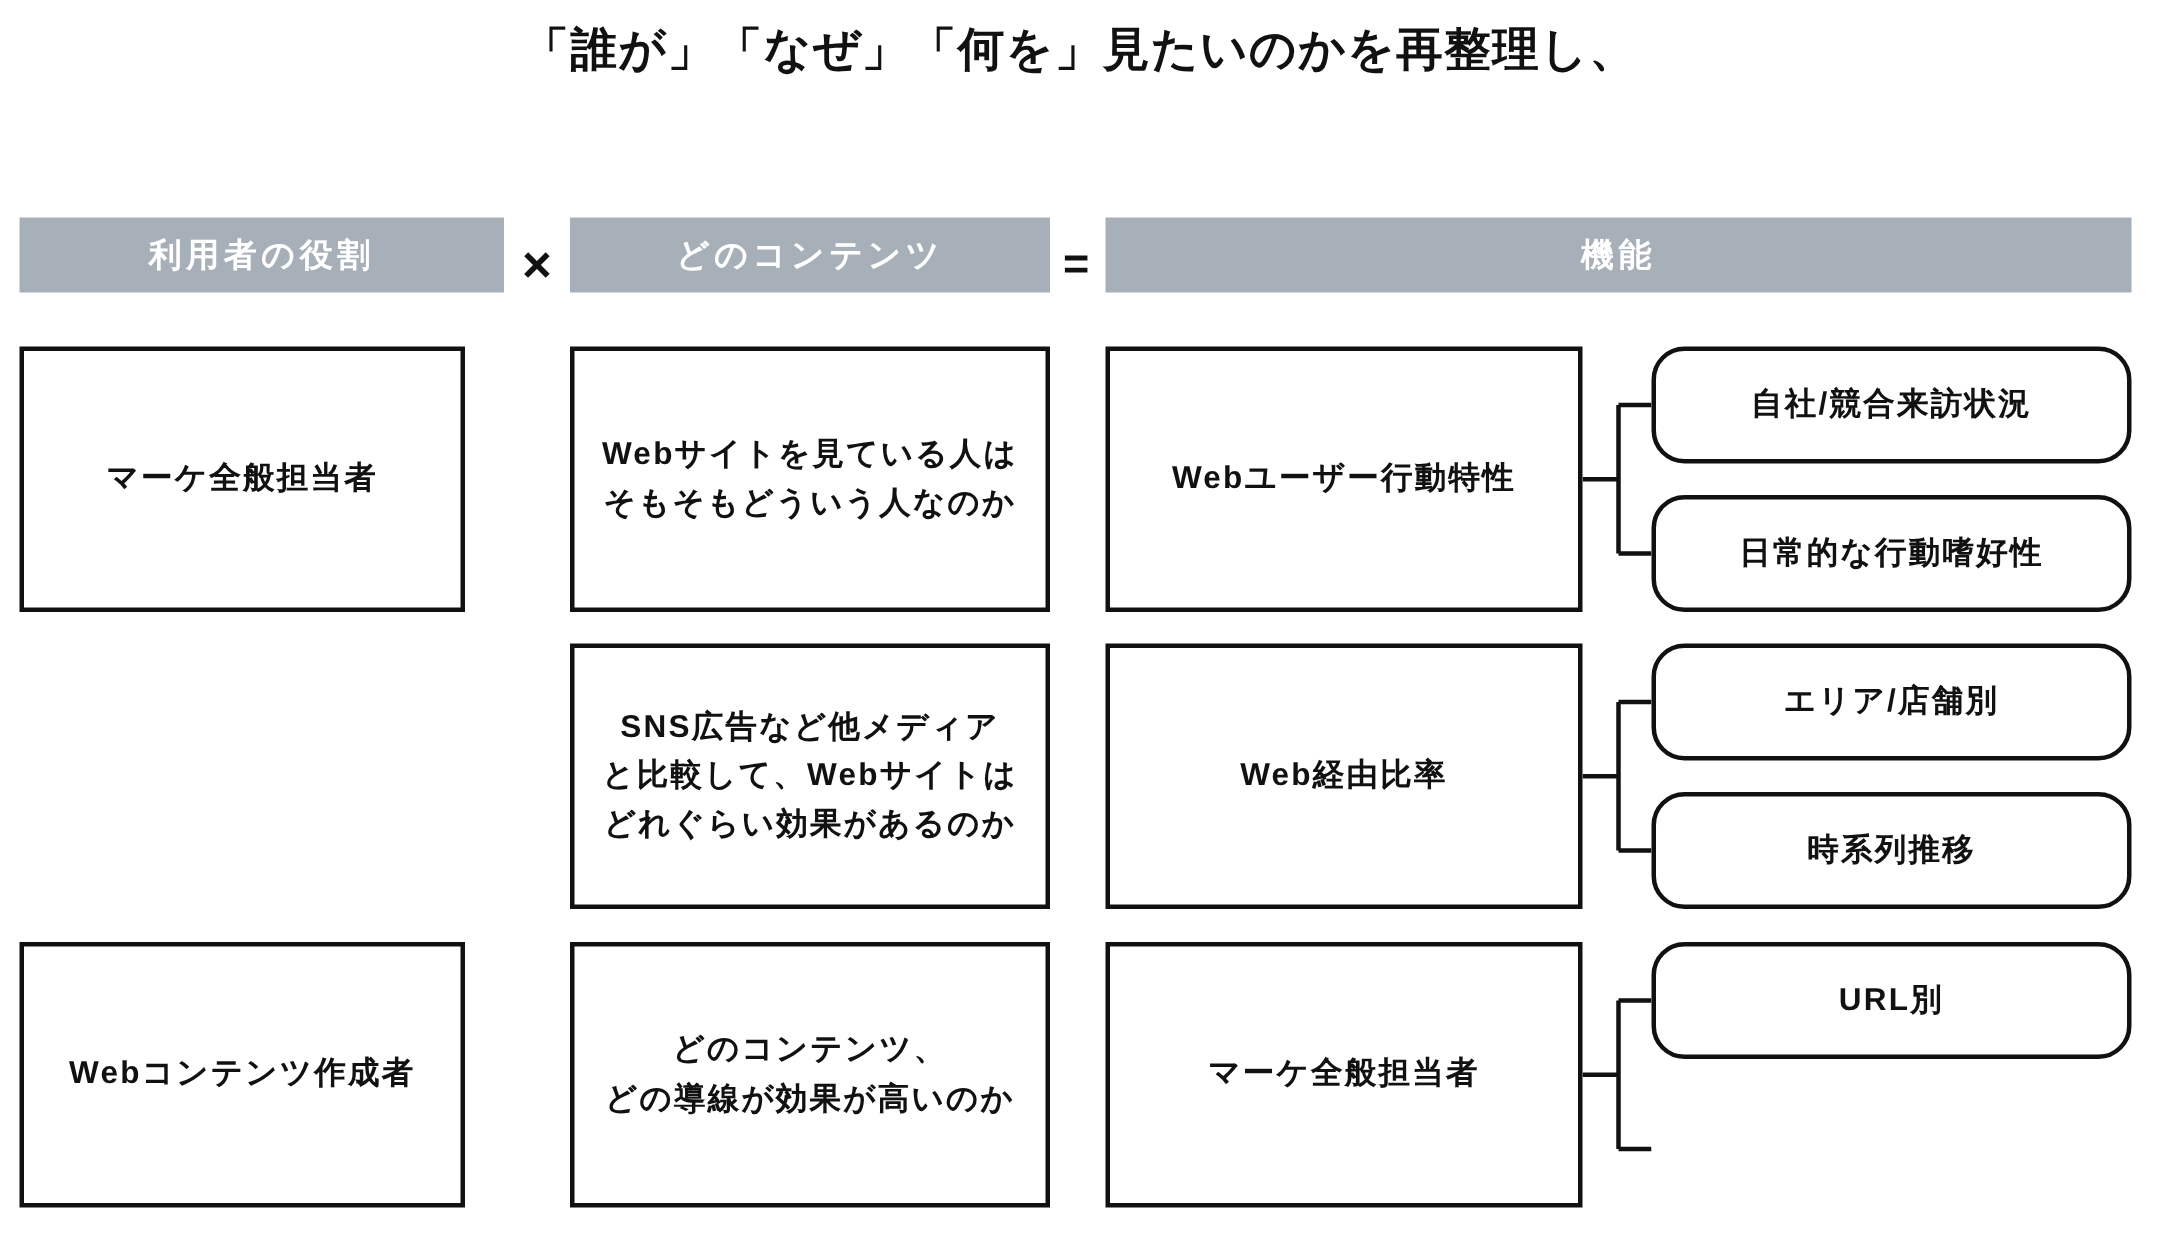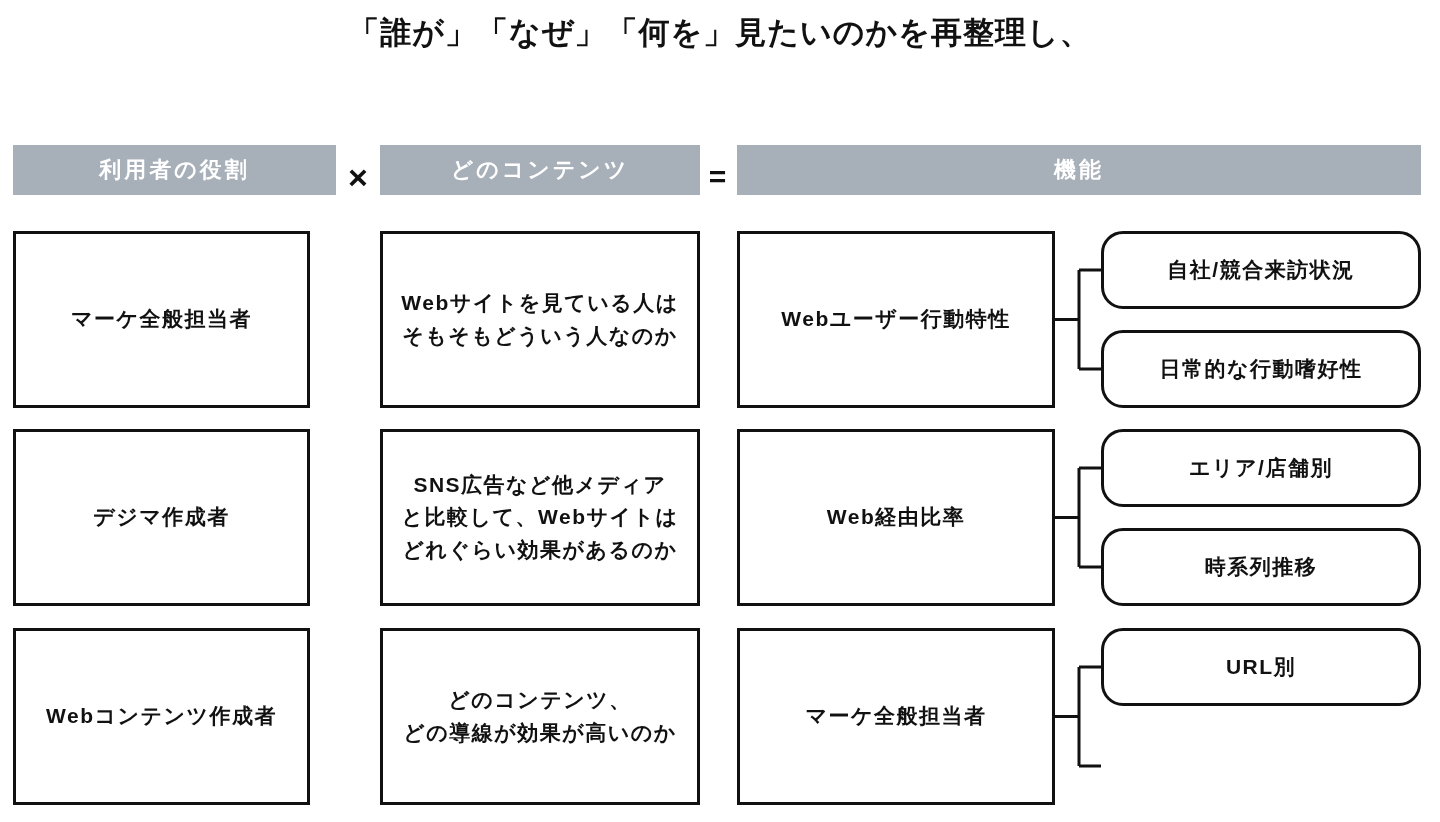--- a/index.html
+++ b/index.html
@@ -78,23 +78,20 @@
       <div class="box sub-box sub-top">
         <span class="box-text">自社/競合来訪状況</span>
       </div>
       <div class="box sub-box sub-bottom">
         <span class="box-text">日常的な行動嗜好性</span>
       </div>
     </div>
   </section>
 
   <section class="row row-1">
-    <div class="box role-box">
-      <span class="box-text">デジマ作成者</span>
-    </div>
     <div class="box usecase-box">
       <span class="box-text multiline">SNS広告など他メディア
 と比較して、Webサイトは
 どれぐらい効果があるのか</span>
     </div>
     <div class="feature-group">
       <div class="box feature-box">
         <span class="box-text">Web経由比率</span>
       </div>
       <svg class="connector" viewBox="0 0 46 177" width="46" height="177" aria-hidden="true">

